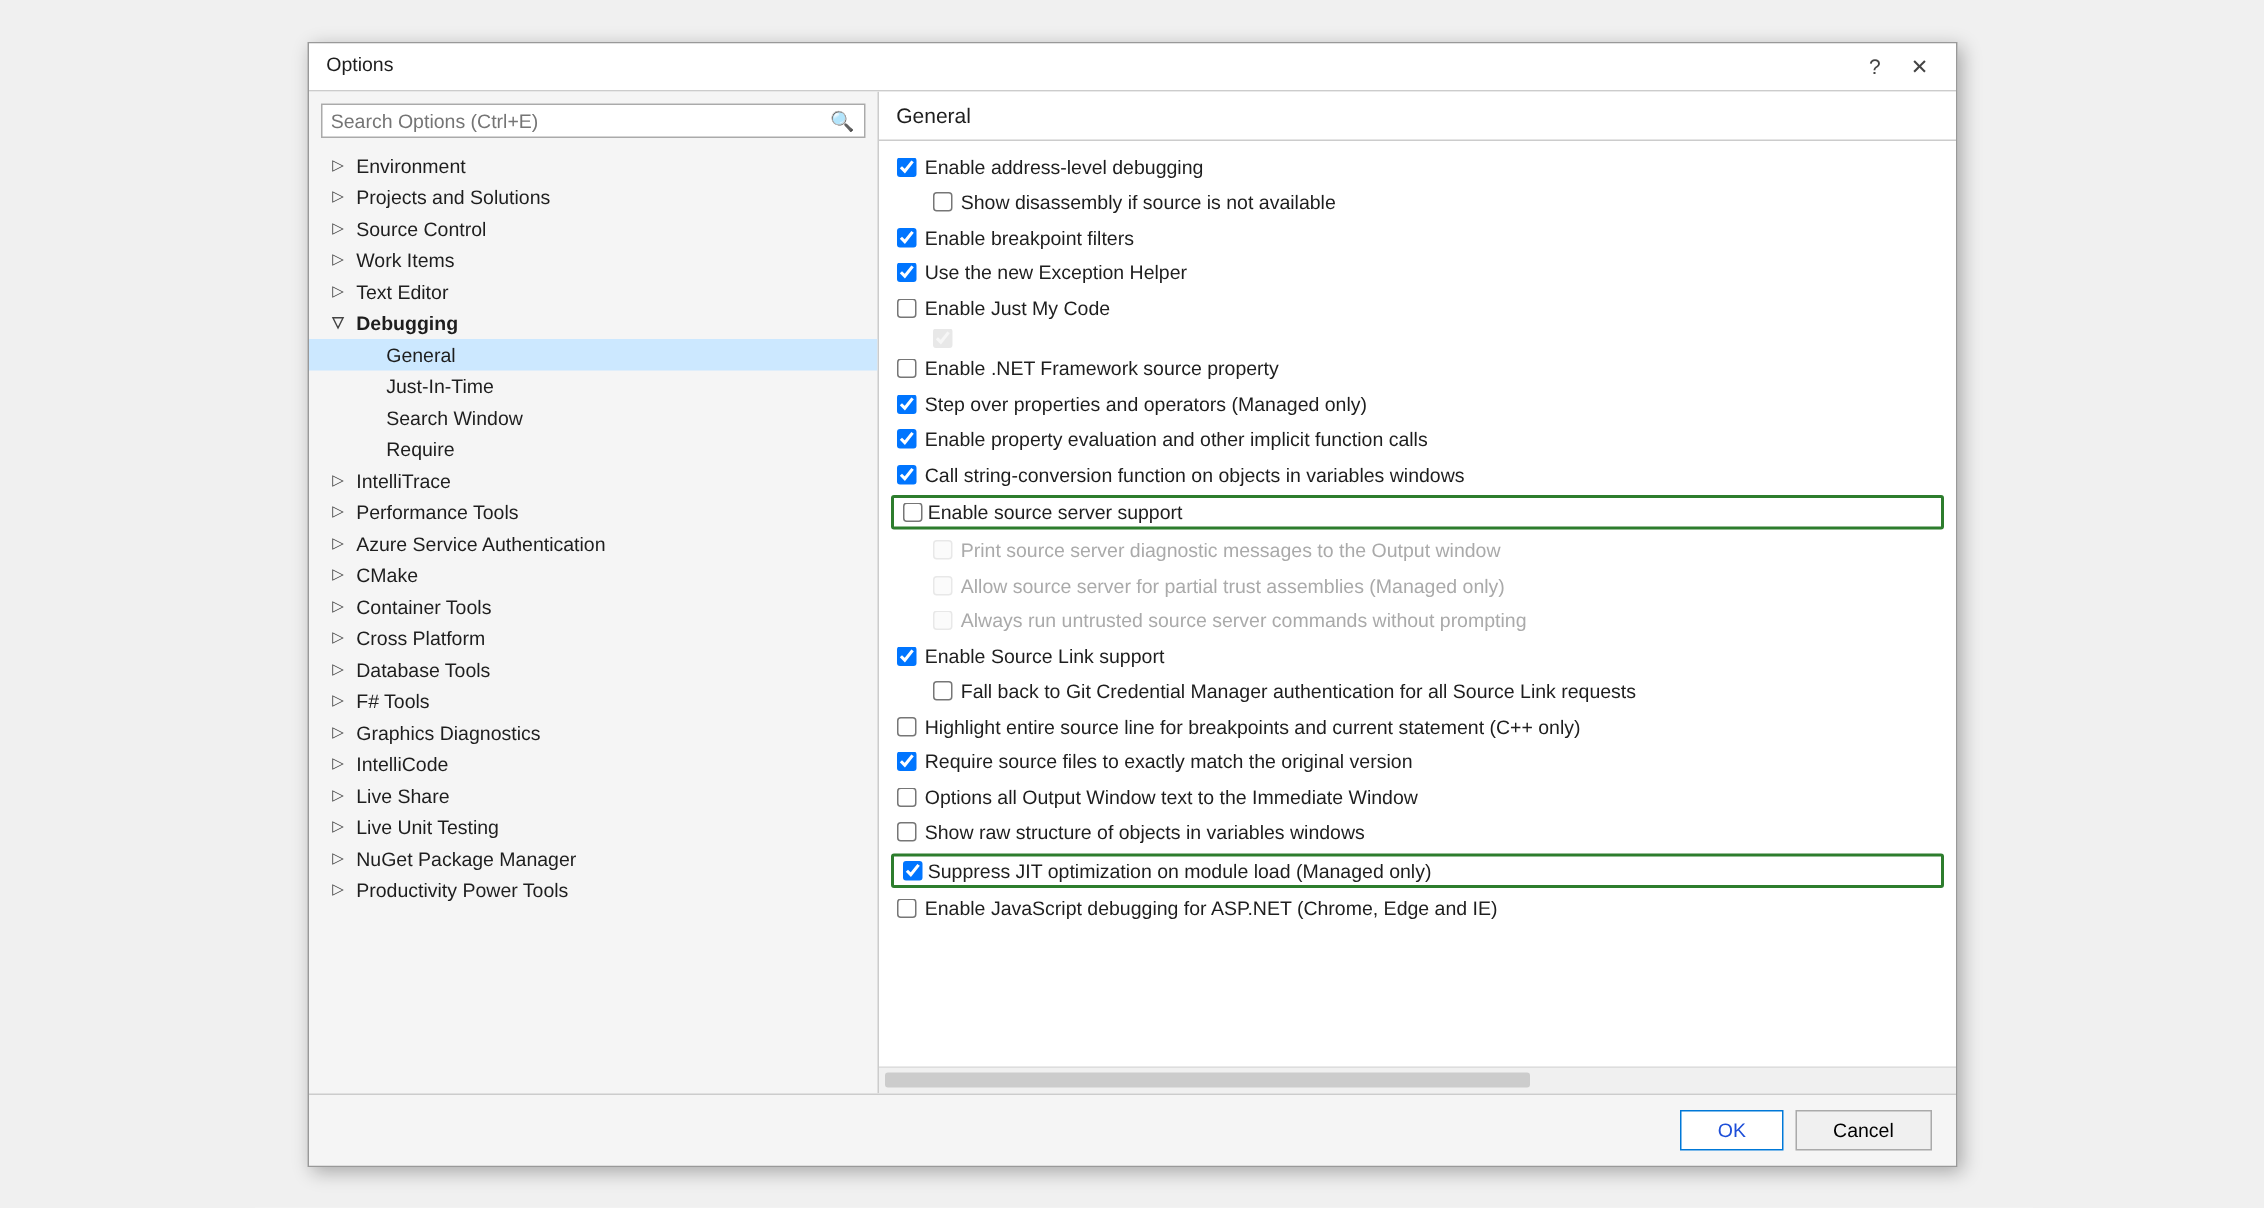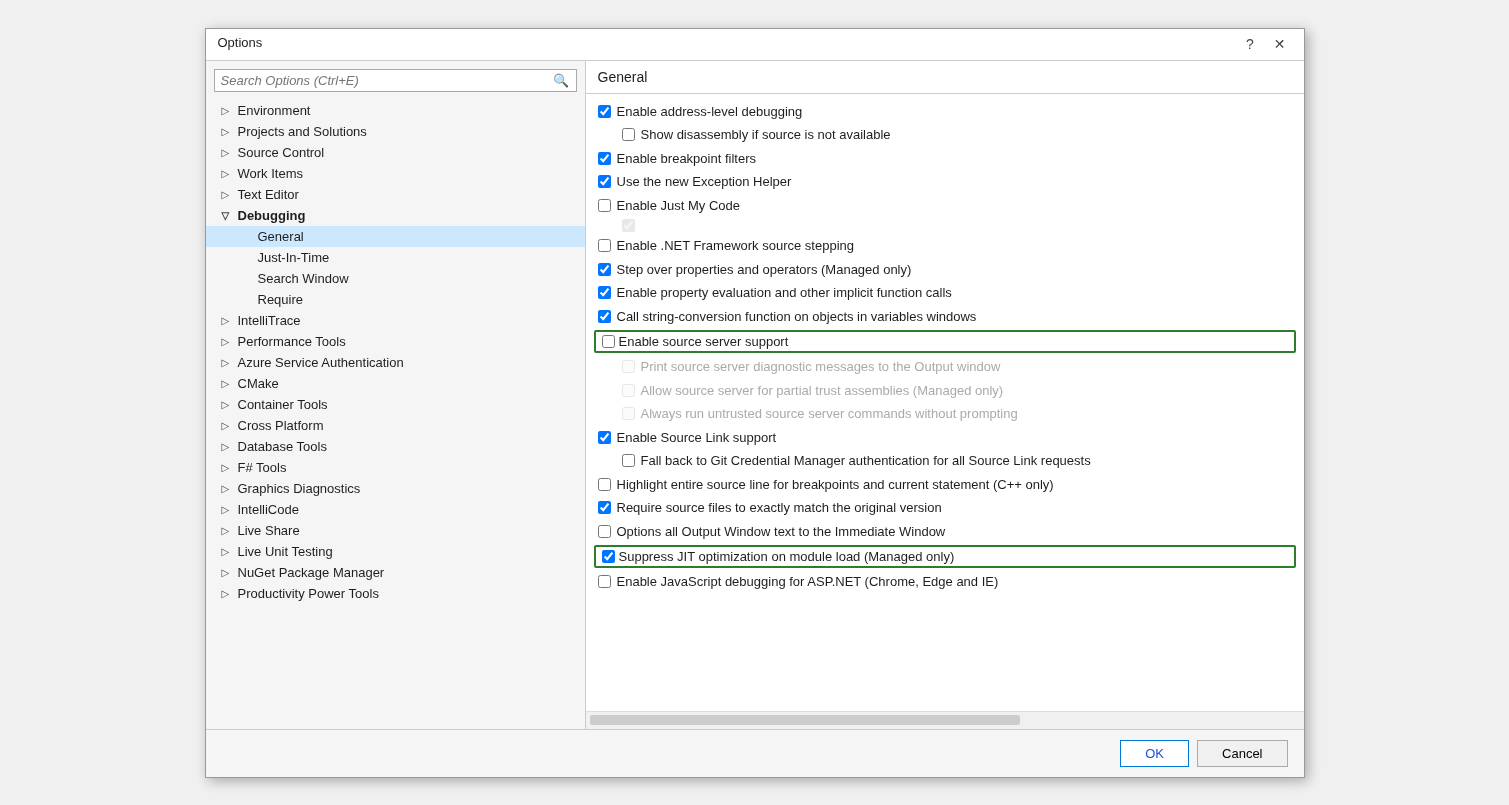--- a/index.html
+++ b/index.html
@@ -68,21 +68,20 @@
       background: #fff;
       padding: 3px 6px;
     }
     .search-box input {
       border: none;
       outline: none;
       flex: 1;
       font-size: 13px;
       background: transparent;
       color: #3b82f6;
-      font-style: italic;
     }
     .search-icon {
       color: #555;
       font-size: 13px;
     }
     .tree-container {
       flex: 1;
       overflow-y: auto;
     }
     .tree-item {
@@ -339,21 +338,21 @@
           </div>
           <div class="option-row">
             <input type="checkbox" style="">
             <label>Enable Just My Code</label>
           </div>
           <div class="option-row disabled indented">
             <input type="checkbox" disabled="" checked="" style="">
           </div>
           <div class="option-row">
             <input type="checkbox" style="">
-            <label>Enable .NET Framework source stepping</label>
+            <label>Enable .NET Framework source property</label>
           </div>
           <div class="option-row">
             <input type="checkbox" checked="" style="">
             <label>Step over properties and operators (Managed only)</label>
           </div>
           <div class="option-row">
             <input type="checkbox" checked="" style="">
             <label>Enable property evaluation and other implicit function calls</label>
           </div>
           <div class="option-row">
@@ -388,20 +387,24 @@
             <input type="checkbox" style="">
             <label>Highlight entire source line for breakpoints and current statement (C++ only)</label>
           </div>
           <div class="option-row">
             <input type="checkbox" checked="" style="">
             <label>Require source files to exactly match the original version</label>
           </div>
           <div class="option-row">
             <input type="checkbox" style="">
             <label>Options all Output Window text to the Immediate Window</label>
+          </div>
+          <div class="option-row">
+            <input type="checkbox" style="">
+            <label>Show raw structure of objects in variables windows</label>
           </div>
           <div class="highlighted-row">
             <input type="checkbox" checked="" style="">
             <label>Suppress JIT optimization on module load (Managed only)</label>
           </div>
           <div class="option-row">
             <input type="checkbox" style="">
             <label>Enable JavaScript debugging for ASP.NET (Chrome, Edge and IE)</label>
           </div>
         </div>

